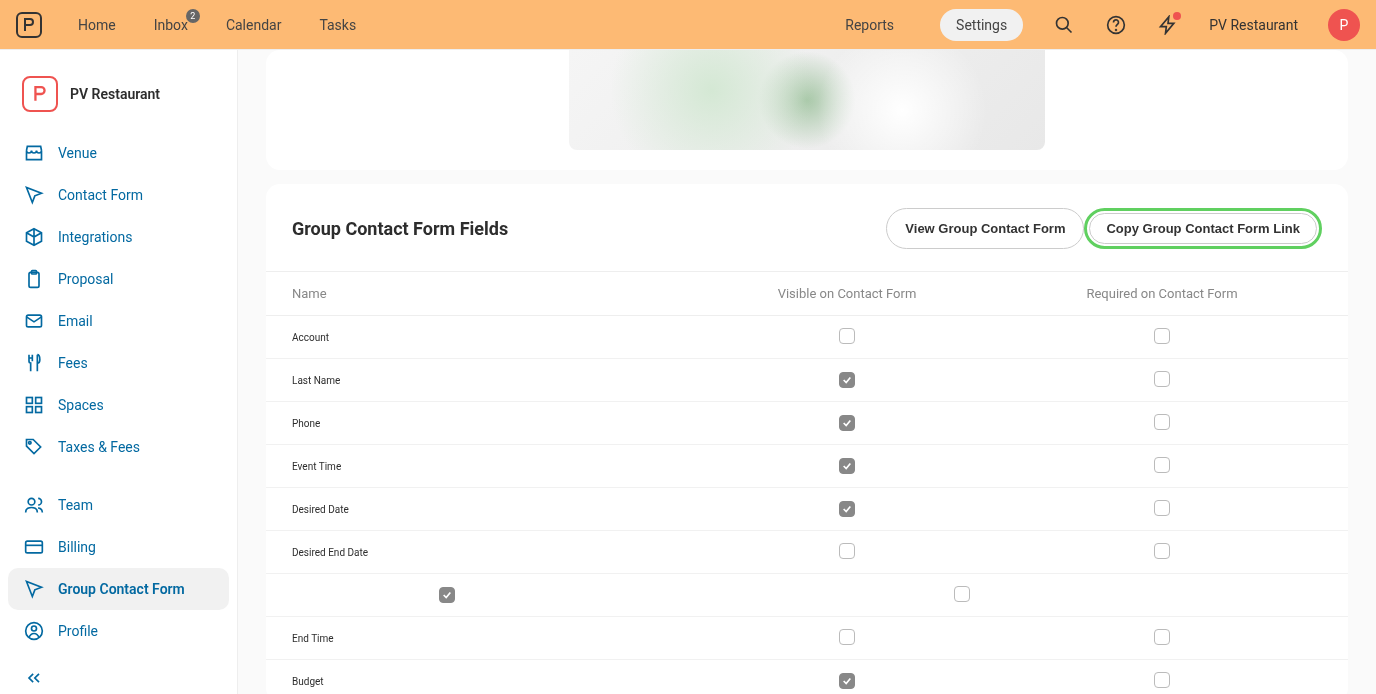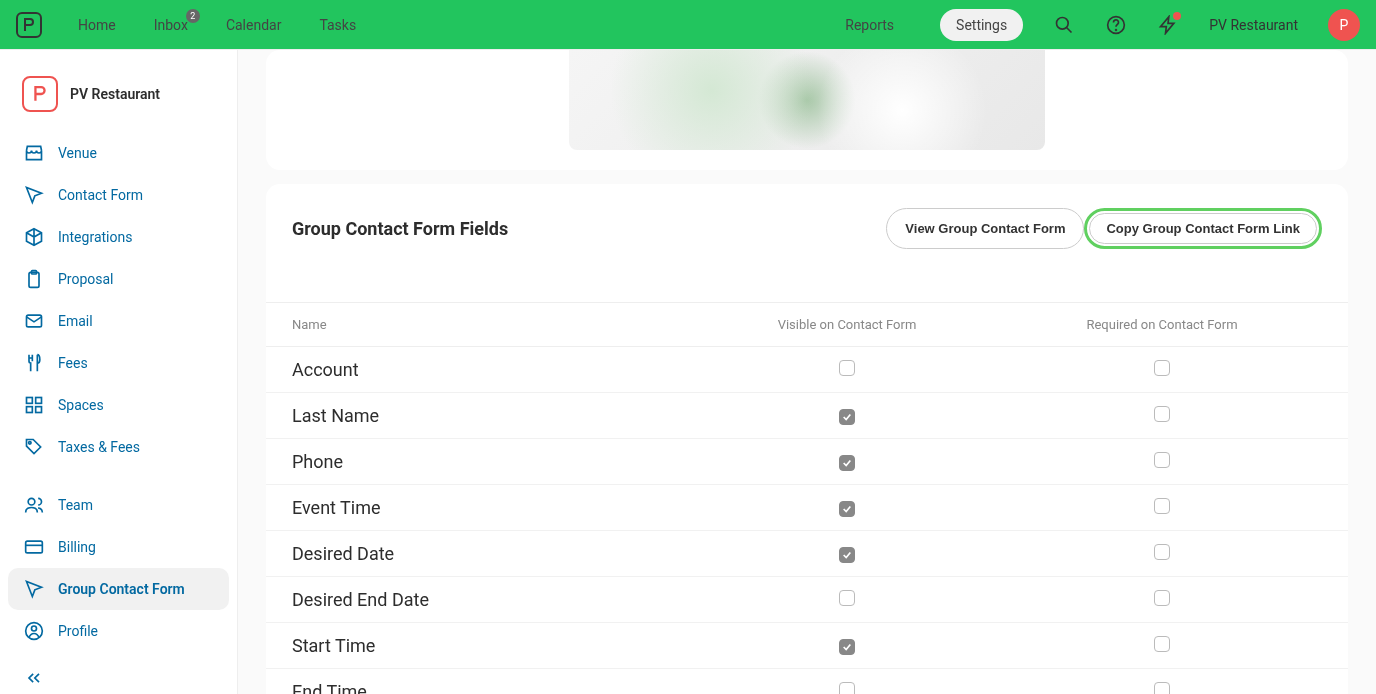--- a/index.html
+++ b/index.html
@@ -1,17 +1,17 @@
 <!DOCTYPE html>
 <html><head>
 <meta charset="utf-8">
 <style>
 * { box-sizing: border-box; margin: 0; padding: 0; }
 body { font-family: -apple-system, BlinkMacSystemFont, "Segoe UI", Roboto, sans-serif; background: #fafafa; color: #2d2d2d; width: 1376px; height: 694px; overflow: hidden; }
-.topbar { height: 50px; background: #22c55e; display: flex; align-items: center; padding: 0 16px; border-bottom: 1px solid #eee; }
+.topbar { height: 50px; background: #fdba74; display: flex; align-items: center; padding: 0 16px; border-bottom: 1px solid #eee; }
 .logo-box { width: 26px; height: 26px; border: 2px solid #333; border-radius: 6px; display: flex; align-items: center; justify-content: center; margin-right: 20px; }
 .logo-p { width: 10px; height: 14px; }
 .nav-items { display: flex; gap: 6px; }
 .nav-item { padding: 8px 16px; border-radius: 20px; font-size: 14px; color: #444; position: relative; cursor: pointer; }
 .nav-item.active { background: #f1f1f1; }
 .badge { position: absolute; top: 0; right: 4px; background: #666; color: #fff; font-size: 9px; width: 14px; height: 14px; border-radius: 50%; display: flex; align-items: center; justify-content: center; }
 .spacer { flex: 1; }
 .right-items { display: flex; align-items: center; gap: 30px; }
 .icon-btn { width: 22px; height: 22px; display: flex; align-items: center; justify-content: center; color: #333; cursor: pointer; }
 .org-name { font-size: 14px; color: #333; }
@@ -31,25 +31,25 @@
 .img-card { background: #fff; border-radius: 14px; margin-bottom: 14px; padding-bottom: 20px; display: flex; justify-content: center; }
 .banner-img { width: 476px; height: 100px; border-radius: 0 0 8px 8px; background: linear-gradient(135deg, #f5f5f5 0%, #e8e8e8 100%); position: relative; overflow: hidden; }
 .banner-img::before { content: ""; position: absolute; inset: 0; background: radial-gradient(circle at 30% 40%, #d4e8d4 0%, transparent 30%), radial-gradient(circle at 70% 60%, #fff 0%, transparent 25%), radial-gradient(circle at 50% 50%, #a8c8a8 0%, transparent 20%); }
 .panel { background: #fff; border-radius: 14px; }
 .panel-head { display: flex; align-items: center; justify-content: space-between; padding: 24px 26px 22px; }
 .panel-title { font-size: 18px; font-weight: 700; }
 .panel-actions { display: flex; }
 .btn-outline { padding: 9px 18px; border-radius: 24px; border: 1px solid #ccc; background: #fff; font-size: 13px; font-weight: 600; color: #333; cursor: pointer; }
 .btn-copy-wrap { border: 3px solid #60d060; border-radius: 28px; padding: 2px; }
 .btn-copy { padding: 7px 16px; border-radius: 24px; border: 1px solid #ccc; background: #fff; font-size: 13px; font-weight: 600; color: #333; cursor: pointer; }
-.table-head { display: flex; padding: 14px 26px; font-size: 13px; color: #888; border-top: 1px solid #eee; border-bottom: 1px solid #eee; margin-top: 31px; }
+.table-head { display: flex; padding: 14px 26px; font-size: 13px; color: #888; border-top: 1px solid #eee; border-bottom: 1px solid #eee; }
 .col-name { flex: 0 0 400px; }
 .col-mid { flex: 0 0 310px; text-align: center; }
 .col-right { flex: 1; text-align: center; }
-.table-row { display: flex; align-items: center; padding: 12px 26px; border-bottom: 1px solid #f1f1f1; font-size: 18px; }
+.table-row { display: flex; align-items: center; padding: 12px 26px; border-bottom: 1px solid #f1f1f1; font-size: 10px; }
 .table-row:last-child { border-bottom: none; }
 .checkbox { width: 16px; height: 16px; border: 1px solid #bbb; border-radius: 4px; display: inline-flex; align-items: center; justify-content: center; background: #fff; }
 .checkbox.checked { background: #888; border-color: #888; }
 .checkbox.checked svg { color: #fff; }
 .checkbox svg { width: 10px; height: 10px; display: none; }
 .checkbox.checked svg { display: block; }
 </style>
 </head>
 <body>
 
@@ -260,21 +260,20 @@
                 </svg>
               </span></div>
             <div class="col-right"><span class="checkbox"></span></div>
           </div>
           <div class="table-row">
             <div class="col-name">Desired End Date</div>
             <div class="col-mid"><span class="checkbox"></span></div>
             <div class="col-right"><span class="checkbox"></span></div>
           </div>
           <div class="table-row">
-            <div class="col-name">Start Time</div>
             <div class="col-mid"><span class="checkbox checked">
                 <svg viewBox="0 0 12 12">
                   <path d="M2 6l3 3 5-6" fill="none" stroke="currentColor" stroke-width="2"></path>
                 </svg>
               </span></div>
             <div class="col-right"><span class="checkbox"></span></div>
           </div>
           <div class="table-row">
             <div class="col-name">End Time</div>
             <div class="col-mid"><span class="checkbox"></span></div>

